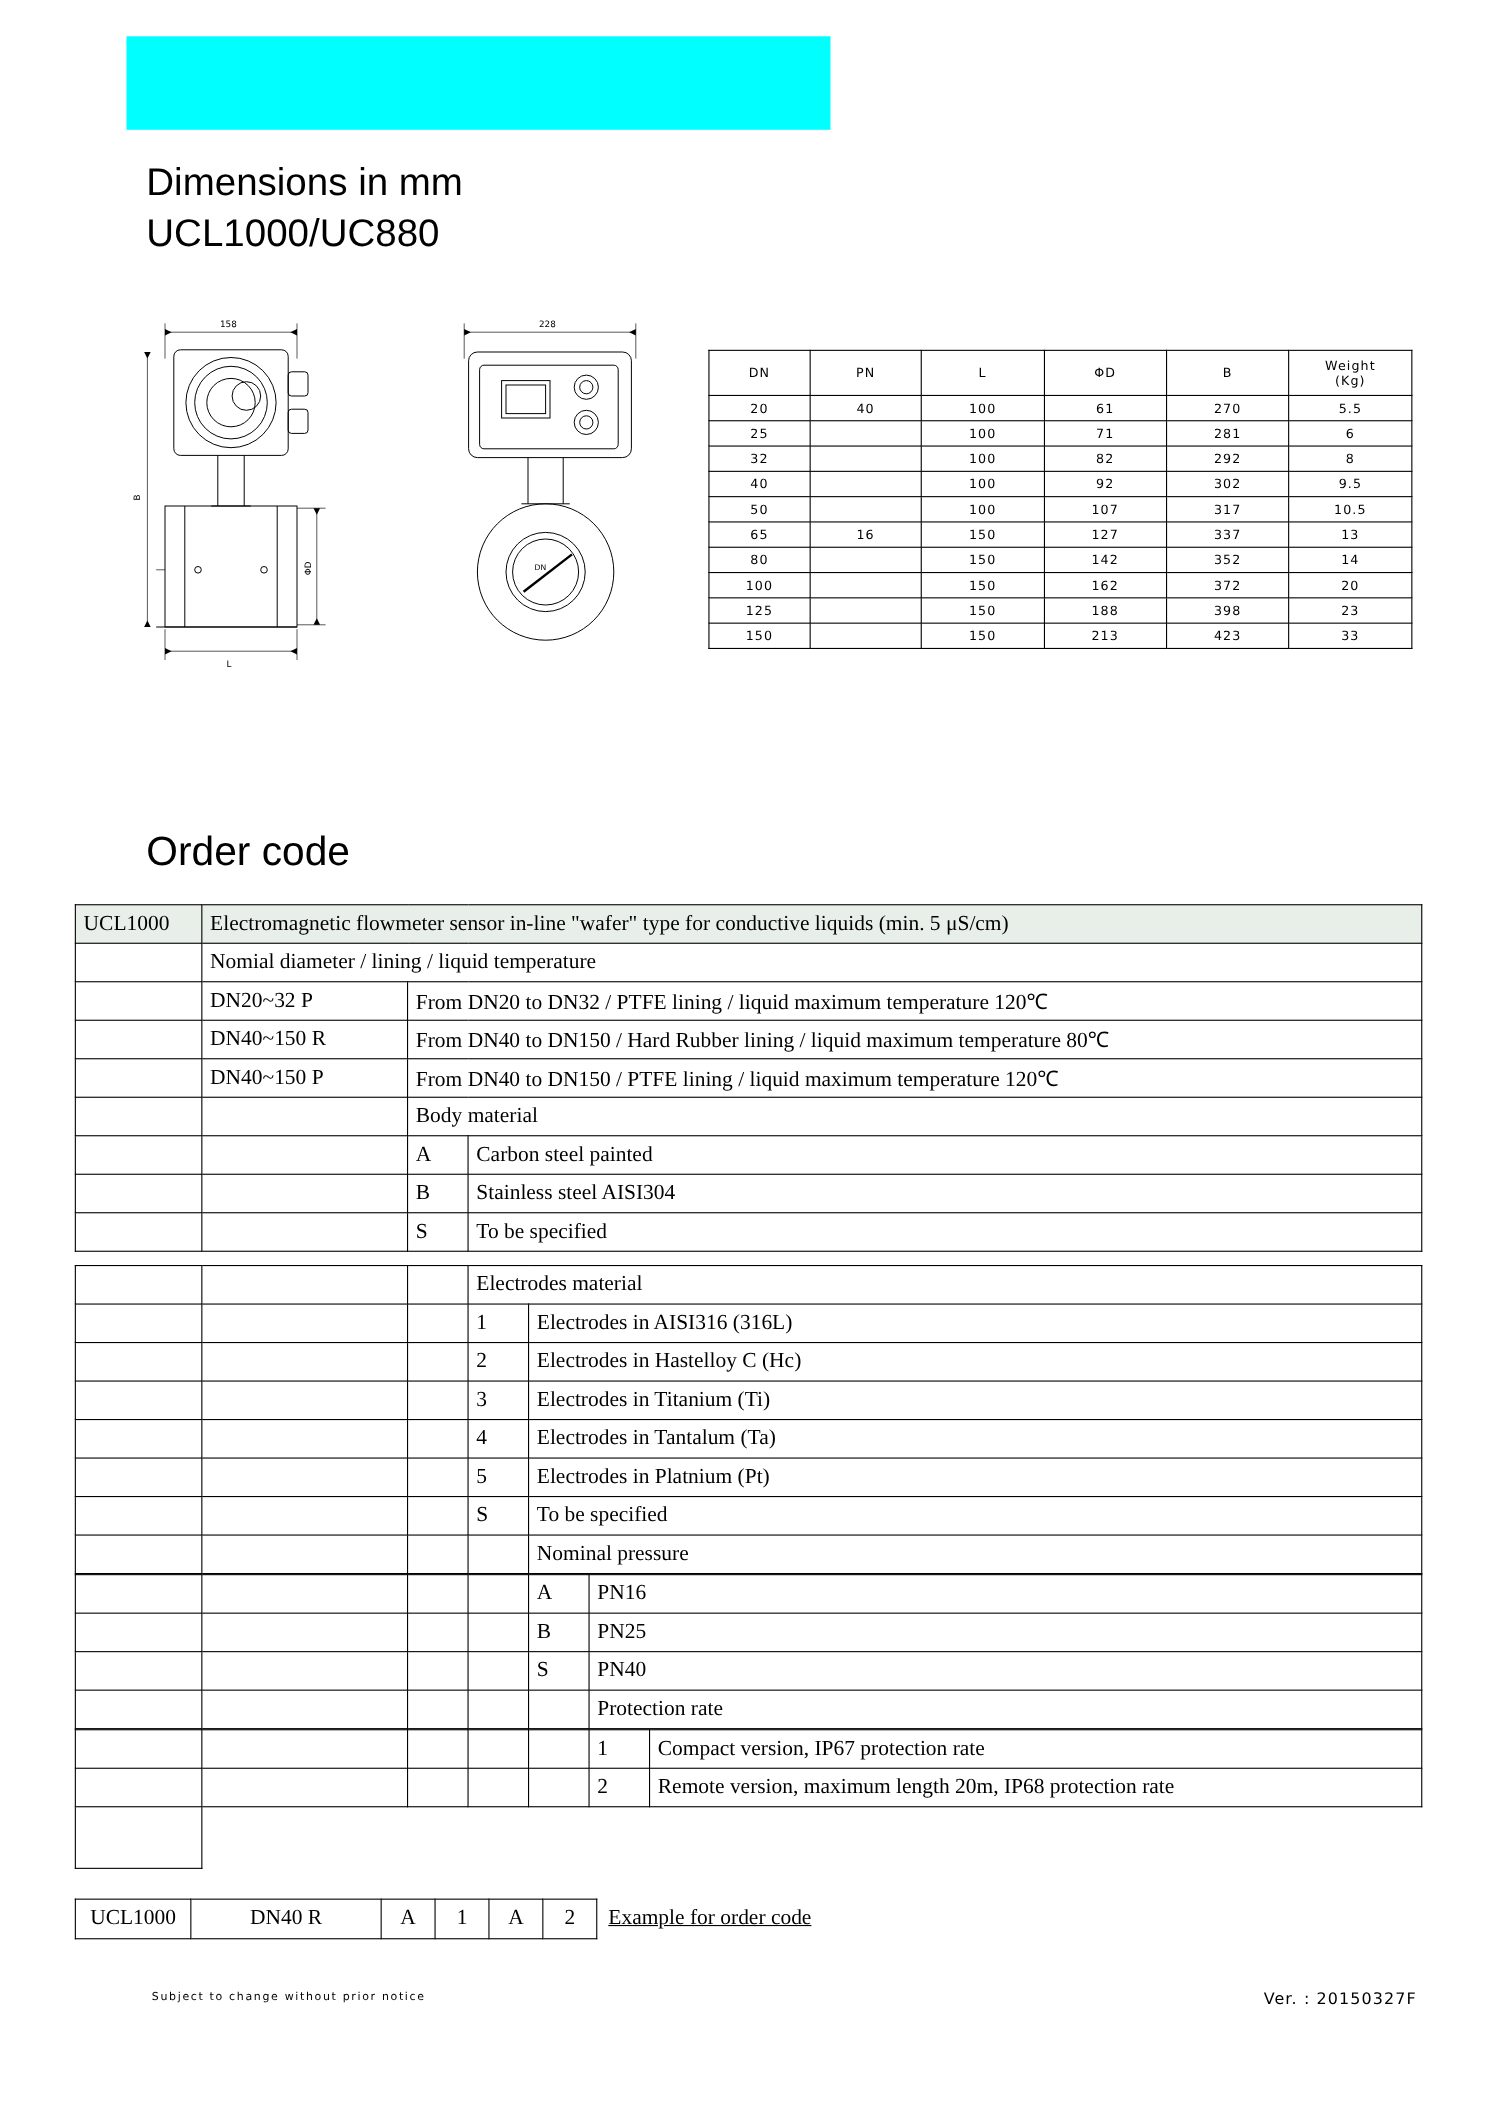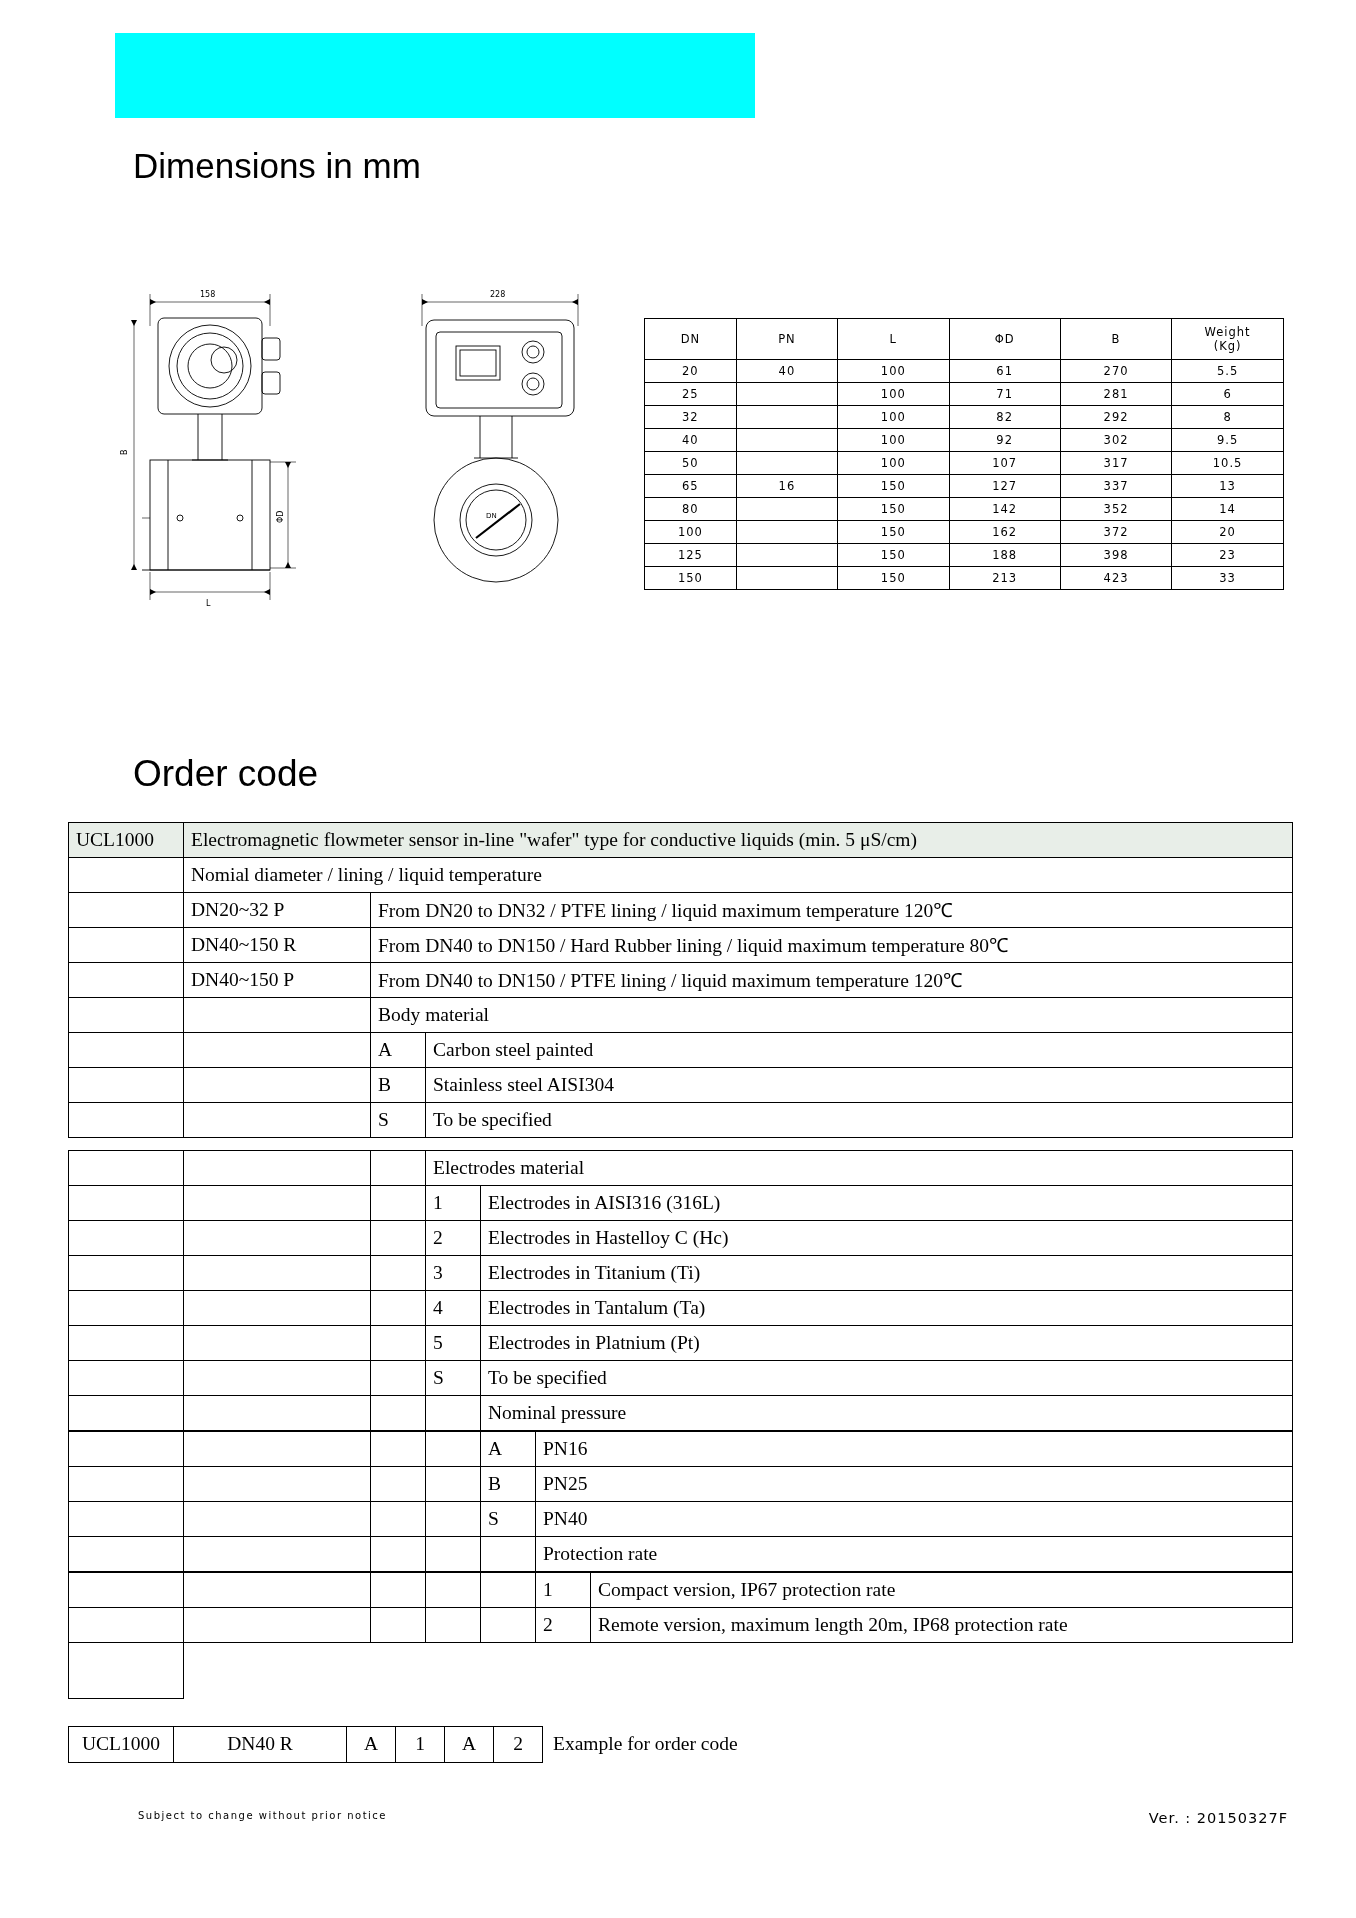--- a/index.html
+++ b/index.html
@@ -135,20 +135,21 @@
     padding: 3px 10px 4px 10px;
     height: 28px;
     text-align: center;
     vertical-align: middle;
     white-space: nowrap;
   }
   table.example td.plain {
     border: none;
     text-align: left;
     padding-left: 10px;
+    text-decoration: underline;
   }
 
   
   .footer-left {
     position: absolute;
     left: 138px;
     top: 1810px;
     font-family: "DejaVu Sans", sans-serif;
     font-size: 10px;
     letter-spacing: 1.5px;
@@ -164,20 +165,21 @@
 </style>
 </head>
 <body>
 
 <div class="page">
 
   <div class="cyan-bar"></div>
 
   <div class="title-block">
     <div>Dimensions in mm</div>
+    <div>UCL1000/UC880</div>
   </div>
 
   <div class="drawing" style="left:120px; top:280px;">
     <svg width="230" height="330" viewBox="0 0 230 330" fill="none" stroke="#000" stroke-width="0.9">
 
       <g stroke-width="0.6">
         <line x1="30" y1="22" x2="150" y2="22"></line>
         <path d="M30 19 L36 22 L30 25 Z" fill="#000" stroke="none"></path>
         <path d="M150 19 L144 22 L150 25 Z" fill="#000" stroke="none"></path>
         <line x1="30" y1="14" x2="30" y2="46"></line>

